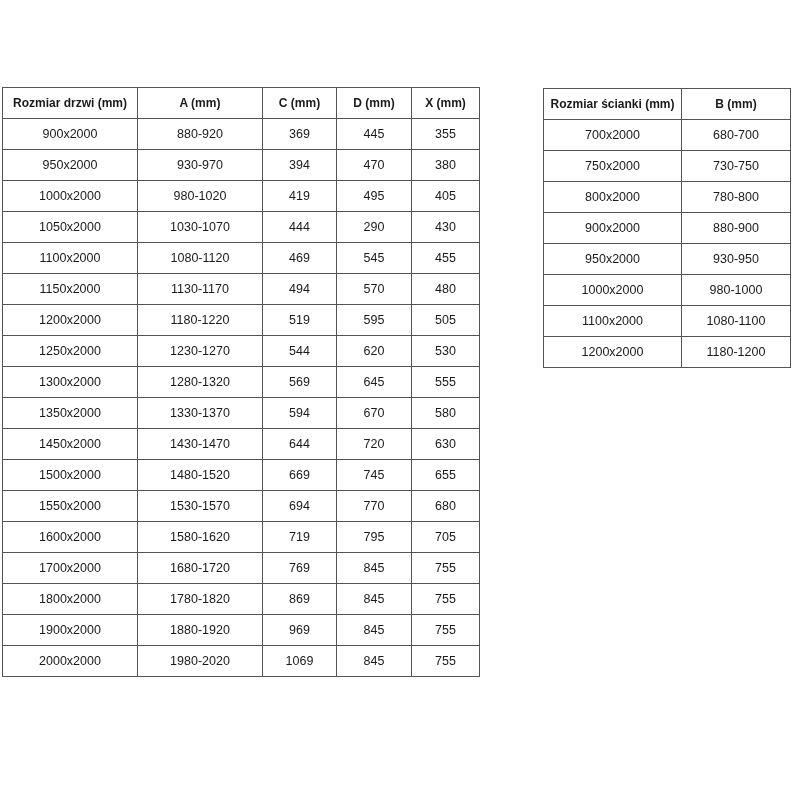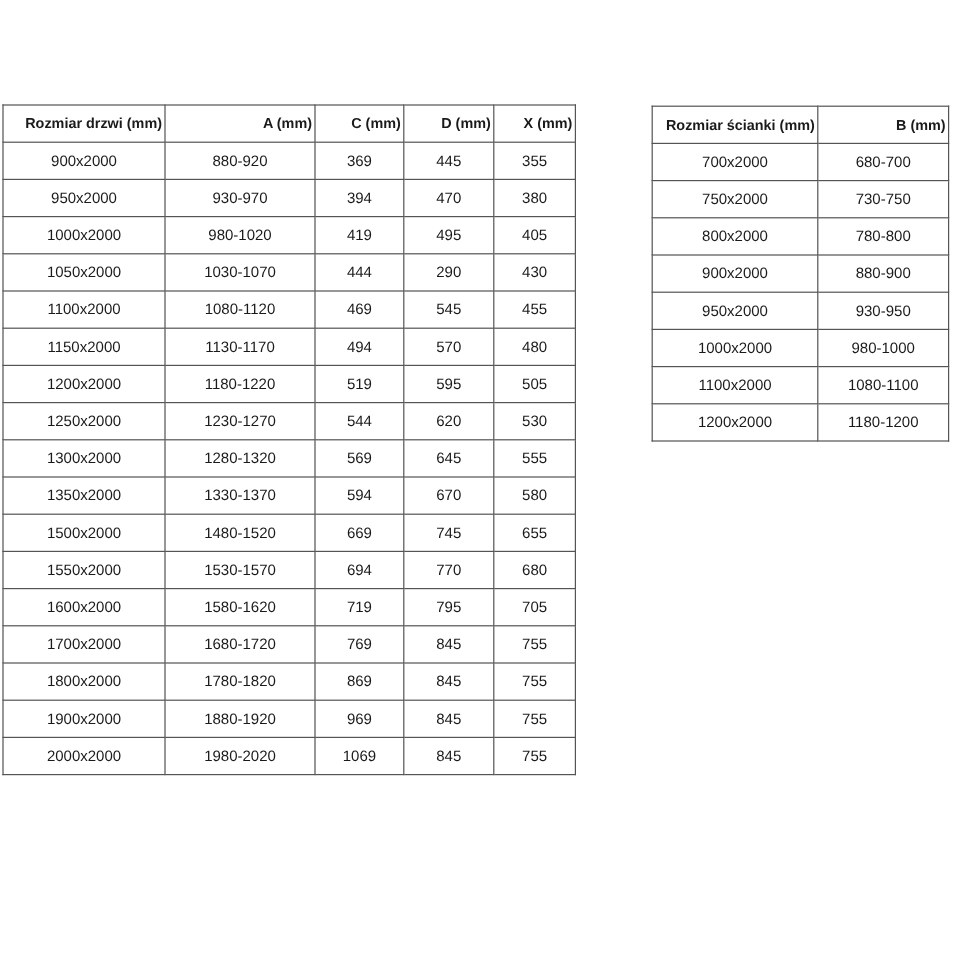--- a/index.html
+++ b/index.html
@@ -28,21 +28,20 @@
     height: 30px;
     padding: 0 2px;
     font-size: 12.5px;
     color: #1a1a1a;
     white-space: nowrap;
     overflow: hidden;
   }
   .spec-table th {
     font-weight: bold;
     font-size: 12px;
-    text-align: right;
   }
   #doors-table {
     left: 2px;
     top: 87px;
     width: 477px;
   }
   #walls-table {
     left: 543px;
     top: 88px;
     width: 247px;
@@ -133,20 +132,27 @@
         <td>555</td>
       </tr>
       <tr>
         <td>1350x2000</td>
         <td>1330-1370</td>
         <td>594</td>
         <td>670</td>
         <td>580</td>
       </tr>
       <tr>
+        <td>1450x2000</td>
+        <td>1430-1470</td>
+        <td>644</td>
+        <td>720</td>
+        <td>630</td>
+      </tr>
+      <tr>
         <td>1500x2000</td>
         <td>1480-1520</td>
         <td>669</td>
         <td>745</td>
         <td>655</td>
       </tr>
       <tr>
         <td>1550x2000</td>
         <td>1530-1570</td>
         <td>694</td>

